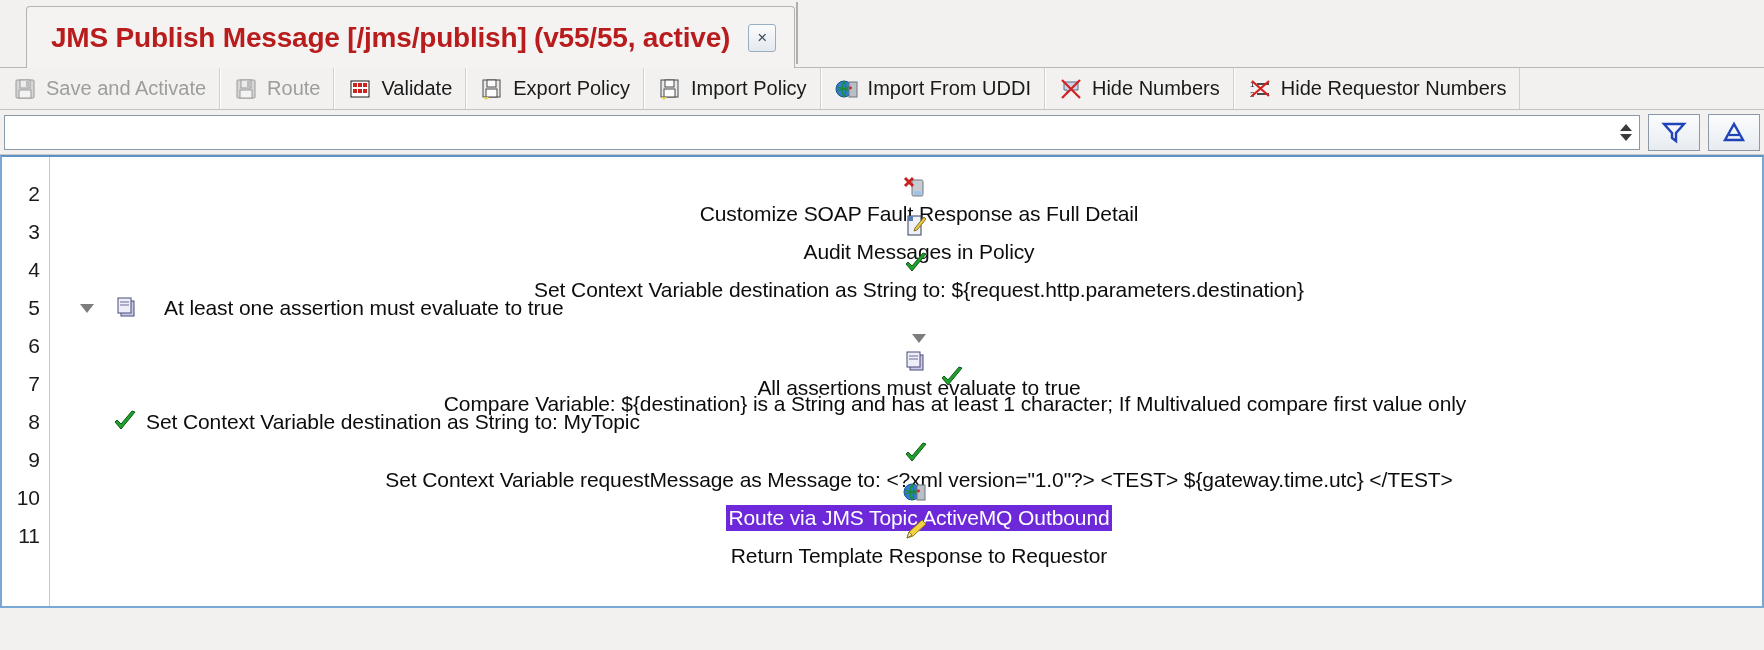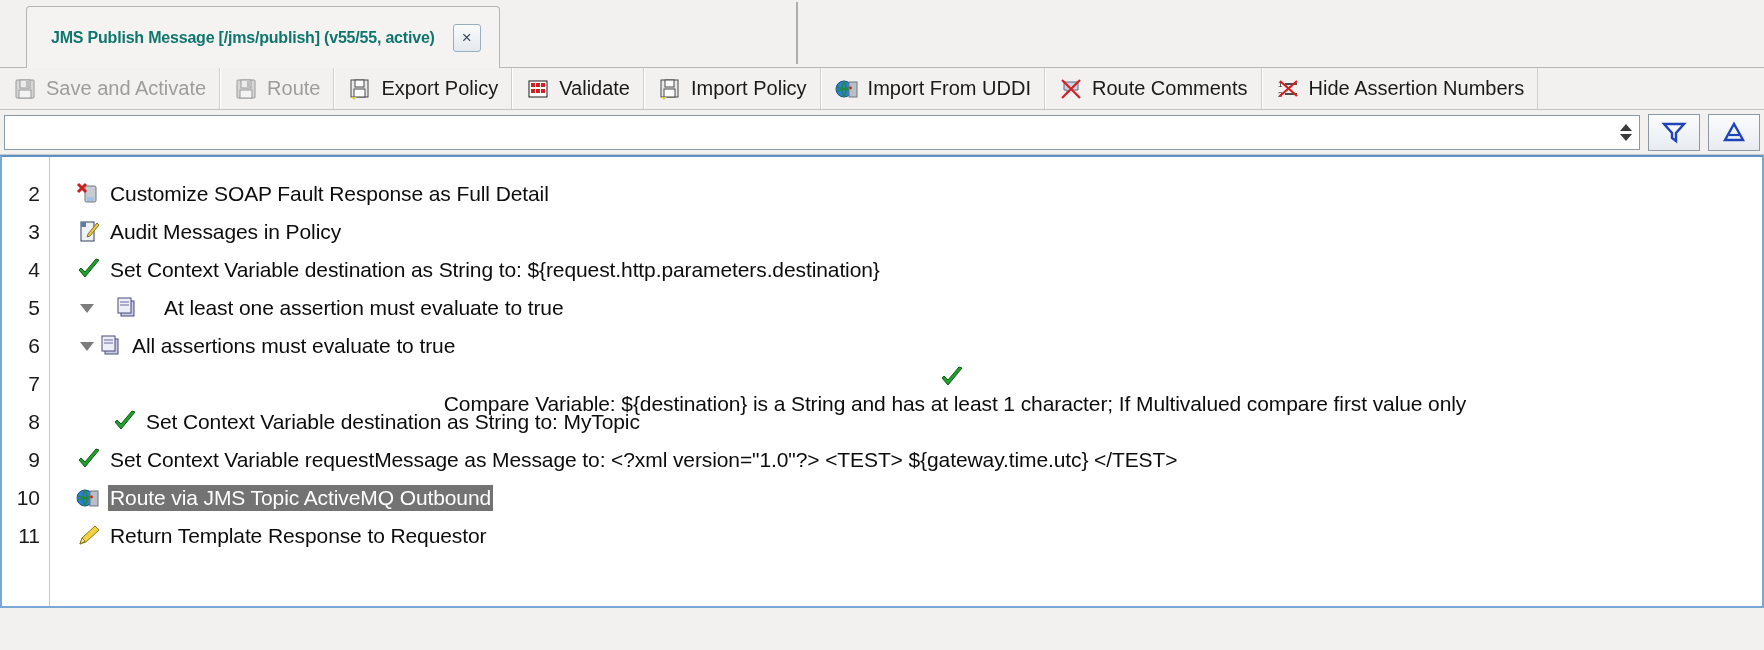--- a/index.html
+++ b/index.html
@@ -35,23 +35,23 @@
     align-items: center;
     gap: 18px;
     padding: 0 18px 0 24px;
     background: #f4f3f2;
     border: 1px solid #b4b4b4;
     border-bottom: none;
     border-top-left-radius: 4px;
     border-top-right-radius: 4px;
   }
   .tab-title {
-    font-size: 16px;
+    font-size: 28px;
     font-weight: bold;
-    color: #0f766e;
+    color: #b91c1c;
     white-space: nowrap;
     letter-spacing: -0.2px;
   }
   .tab-close {
     width: 28px;
     height: 28px;
     border: 1px solid #9aaec2;
     background: linear-gradient(#fafbfc, #e4e9ef);
     border-radius: 3px;
     display: flex;
@@ -219,32 +219,32 @@
     margin-right: 6px;
     position: relative;
   }
   .row-label {
     font-size: 21px;
     color: #0d0d0d;
     padding: 1px 2px;
     letter-spacing: -0.1px;
   }
   .row-label.selected {
-    background: #737373;
+    background: #6d28d9;
     color: #ffffff;
   }
   .row-label.comment-underline {
     text-decoration-color: #d03030;
     text-decoration-thickness: 1px;
     text-underline-offset: 3px;
   }
 
   
   .ind0 { padding-left: 26px; gap: 16px; }
-  .ind1 { padding-left: 26px; }
+  .ind1 { padding-left: 26px; flex-direction: column; }
   .ind2 { padding-left: 62px; }
   .ind3 { padding-left: 98px; flex-direction: column; }
 
   
   svg { display: block; }
 </style>
 </head>
 <body>
 
 <div id="app">
@@ -274,32 +274,20 @@
     <div class="tb-btn disabled">
       <span class="tb-ico">
         <svg width="24" height="24" viewBox="0 0 24 24">
           <rect x="3" y="3" width="18" height="18" rx="1" fill="#d6d6d6" stroke="#9a9a9a"></rect>
           <rect x="7" y="3" width="10" height="8" fill="#ececec" stroke="#9a9a9a"></rect>
           <rect x="13" y="4" width="3" height="6" fill="#bdbdbd"></rect>
           <rect x="6" y="13" width="12" height="8" fill="#f3f3f3" stroke="#9a9a9a"></rect>
         </svg>
       </span>
       <span>Route</span>
-    </div>
-
-    <div class="tb-btn">
-      <span class="tb-ico">
-        <svg width="24" height="24" viewBox="0 0 24 24">
-          <rect x="3" y="3" width="17" height="17" fill="#e9e9e9" stroke="#4a4a4a"></rect>
-          <rect x="7" y="3" width="9" height="7" fill="#fafafa" stroke="#4a4a4a"></rect>
-          <rect x="6" y="12" width="11" height="8" fill="#fcfcfc" stroke="#4a4a4a"></rect>
-          <path d="M3 20 L9 20 L6 23 Z" fill="#d8cf4a"></path>
-        </svg>
-      </span>
-      <span>Export Policy</span>
     </div>
 
     <div class="tb-btn">
       <span class="tb-ico">
         <svg width="24" height="24" viewBox="0 0 24 24">
           <rect x="3" y="4" width="18" height="16" fill="#ffffff" stroke="#1a1a1a"></rect>
           <rect x="5" y="6" width="4" height="4" fill="#cc2222"></rect>
           <rect x="10" y="6" width="4" height="4" fill="#cc2222"></rect>
           <rect x="15" y="6" width="4" height="4" fill="#cc2222"></rect>
           <rect x="5" y="12" width="4" height="4" fill="#cc2222"></rect>
@@ -312,20 +300,32 @@
 
     <div class="tb-btn">
       <span class="tb-ico">
         <svg width="24" height="24" viewBox="0 0 24 24">
           <rect x="3" y="3" width="17" height="17" fill="#e9e9e9" stroke="#4a4a4a"></rect>
           <rect x="7" y="3" width="9" height="7" fill="#fafafa" stroke="#4a4a4a"></rect>
           <rect x="6" y="12" width="11" height="8" fill="#fcfcfc" stroke="#4a4a4a"></rect>
           <path d="M3 20 L9 20 L6 23 Z" fill="#d8cf4a"></path>
         </svg>
       </span>
+      <span>Export Policy</span>
+    </div>
+
+    <div class="tb-btn">
+      <span class="tb-ico">
+        <svg width="24" height="24" viewBox="0 0 24 24">
+          <rect x="3" y="3" width="17" height="17" fill="#e9e9e9" stroke="#4a4a4a"></rect>
+          <rect x="7" y="3" width="9" height="7" fill="#fafafa" stroke="#4a4a4a"></rect>
+          <rect x="6" y="12" width="11" height="8" fill="#fcfcfc" stroke="#4a4a4a"></rect>
+          <path d="M3 20 L9 20 L6 23 Z" fill="#d8cf4a"></path>
+        </svg>
+      </span>
       <span>Import Policy</span>
     </div>
 
     <div class="tb-btn">
       <span class="tb-ico">
         <svg width="24" height="24" viewBox="0 0 24 24">
           <circle cx="9" cy="12" r="8" fill="#2e7fd0" stroke="#1d548c"></circle>
           <path d="M2 10 q7 3 14 0 M2 14 q7 -3 14 0 M9 4 q-4 8 0 16 M9 4 q4 8 0 16" fill="none" stroke="#1f8a36" stroke-width="1.3"></path>
           <rect x="14" y="5" width="8" height="15" fill="#b9bfc6" stroke="#6d757d"></rect>
           <circle cx="15.5" cy="11" r="1.4" fill="#d02020"></circle>
@@ -334,34 +334,34 @@
       <span>Import From UDDI</span>
     </div>
 
     <div class="tb-btn">
       <span class="tb-ico">
         <svg width="24" height="24" viewBox="0 0 24 24">
           <path d="M5 5 h14 v8 h-7 l-4 4 v-4 h-3 z" fill="#cdd6e6" stroke="#5a6d88"></path>
           <path d="M3 3 L21 21 M21 3 L3 21" stroke="#d42020" stroke-width="2.2" fill="none"></path>
         </svg>
       </span>
-      <span>Route Comments</span>
+      <span>Hide Numbers</span>
     </div>
 
     <div class="tb-btn">
       <span class="tb-ico">
         <svg width="24" height="24" viewBox="0 0 24 24">
           <text x="2" y="10" font-size="8" font-family="Liberation Sans" fill="#222">1</text>
           <text x="2" y="20" font-size="8" font-family="Liberation Sans" fill="#222">2</text>
           <line x1="9" y1="7" x2="21" y2="7" stroke="#222" stroke-width="1.6"></line>
           <line x1="9" y1="17" x2="21" y2="17" stroke="#222" stroke-width="1.6"></line>
           <path d="M4 4 L21 19 M21 4 L4 19" stroke="#d42020" stroke-width="2.2" fill="none"></path>
         </svg>
       </span>
-      <span>Hide Assertion Numbers</span>
+      <span>Hide Requestor Numbers</span>
     </div>
 
   </div>
 
   <div class="filterbar">
     <div class="filter-input-wrap">
       <input class="filter-input" type="text" placeholder="" style="">
       <span class="spinner">
         <span class="spin-arrow spin-up"></span>
         <span class="spin-arrow spin-down"></span>

